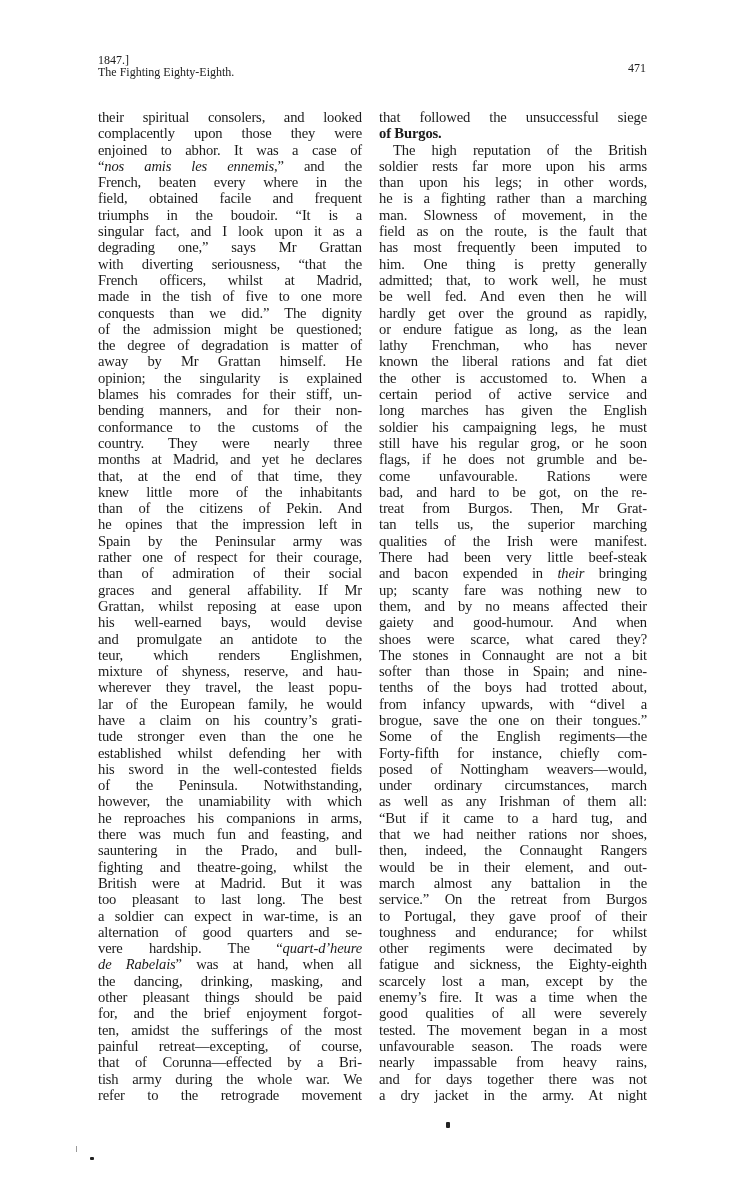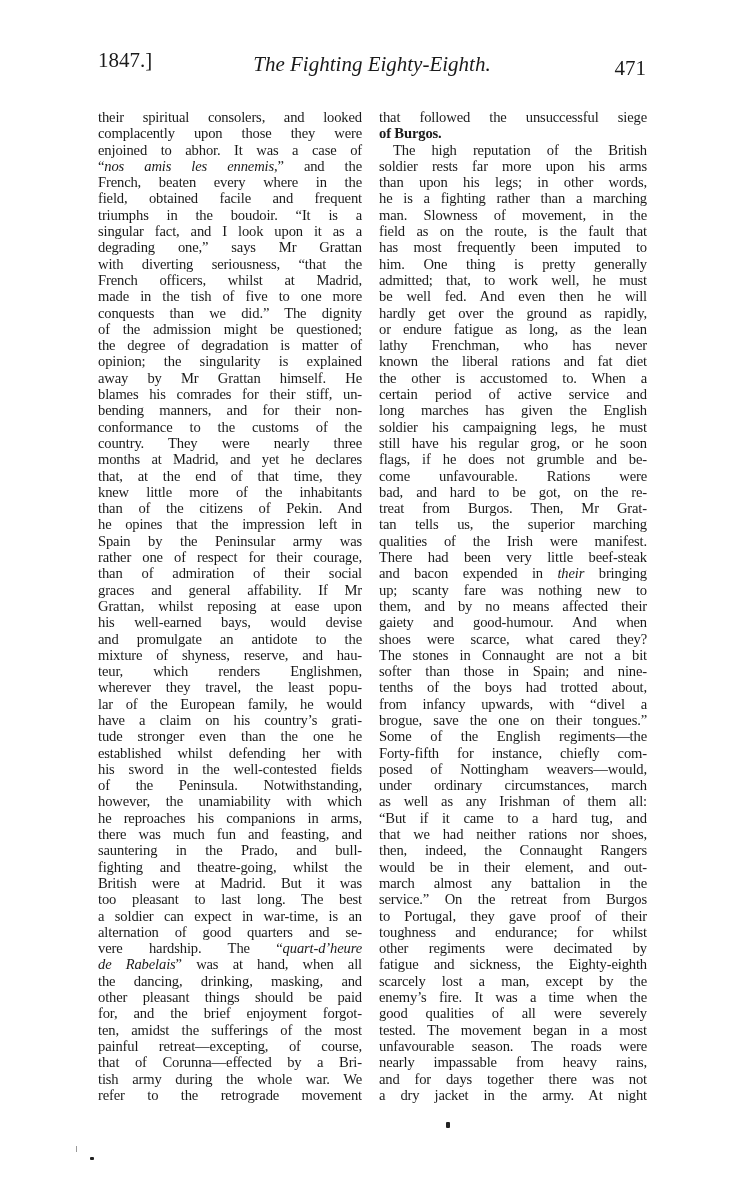--- a/index.html
+++ b/index.html
@@ -14,25 +14,25 @@
     overflow: hidden;
     font-family: "Liberation Serif", "DejaVu Serif", serif;
     color: #1a1a1a;
   }
   .running-head {
     position: absolute;
     top: 50px;
     left: 98px;
     width: 548px;
     height: 20px;
-    font-size: 21px;
+    font-size: 12px;
     line-height: 20px;
   }
   .rh-left { position: absolute; left: 0; top: 0; }
-  .rh-center { position: absolute; left: 0; right: 0; top: 4px; text-align: center; font-style: italic; }
+  .rh-center { position: absolute; left: 0; right: 0; top: 12px; text-align: left; }
   .rh-right { position: absolute; right: 0; top: 8px; }
   .column {
     position: absolute;
     top: 69px;
     font-size: 14.6px;
     line-height: 16.3px;
     letter-spacing: -0.15px;
     margin-top: 40px;
   }
   .col-left { left: 98px; width: 264px; }
@@ -71,40 +71,40 @@
     <span class="line">field, obtained facile and frequent</span>
     <span class="line">triumphs in the boudoir. “It is a</span>
     <span class="line">singular fact, and I look upon it as a</span>
     <span class="line">degrading one,” says Mr Grattan</span>
     <span class="line">with diverting seriousness, “that the</span>
     <span class="line">French officers, whilst at Madrid,</span>
     <span class="line">made in the tish of five to one more</span>
     <span class="line">conquests than we did.” The dignity</span>
     <span class="line">of the admission might be questioned;</span>
     <span class="line">the degree of degradation is matter of</span>
+    <span class="line">away by Mr Grattan himself. He</span>
     <span class="line">opinion; the singularity is explained</span>
-    <span class="line">away by Mr Grattan himself. He</span>
     <span class="line">blames his comrades for their stiff, un-</span>
     <span class="line">bending manners, and for their non-</span>
     <span class="line">conformance to the customs of the</span>
     <span class="line">country. They were nearly three</span>
     <span class="line">months at Madrid, and yet he declares</span>
     <span class="line">that, at the end of that time, they</span>
     <span class="line">knew little more of the inhabitants</span>
     <span class="line">than of the citizens of Pekin. And</span>
     <span class="line">he opines that the impression left in</span>
     <span class="line">Spain by the Peninsular army was</span>
     <span class="line">rather one of respect for their courage,</span>
     <span class="line">than of admiration of their social</span>
     <span class="line">graces and general affability. If Mr</span>
     <span class="line">Grattan, whilst reposing at ease upon</span>
     <span class="line">his well-earned bays, would devise</span>
     <span class="line">and promulgate an antidote to the</span>
+    <span class="line">teur, which renders Englishmen,</span>
     <span class="line">mixture of shyness, reserve, and hau-</span>
-    <span class="line">teur, which renders Englishmen,</span>
     <span class="line">wherever they travel, the least popu-</span>
     <span class="line">lar of the European family, he would</span>
     <span class="line">have a claim on his country’s grati-</span>
     <span class="line">tude stronger even than the one he</span>
     <span class="line">established whilst defending her with</span>
     <span class="line">his sword in the well-contested fields</span>
     <span class="line">of the Peninsula. Notwithstanding,</span>
     <span class="line">however, the unamiability with which</span>
     <span class="line">he reproaches his companions in arms,</span>
     <span class="line">there was much fun and feasting, and</span>

